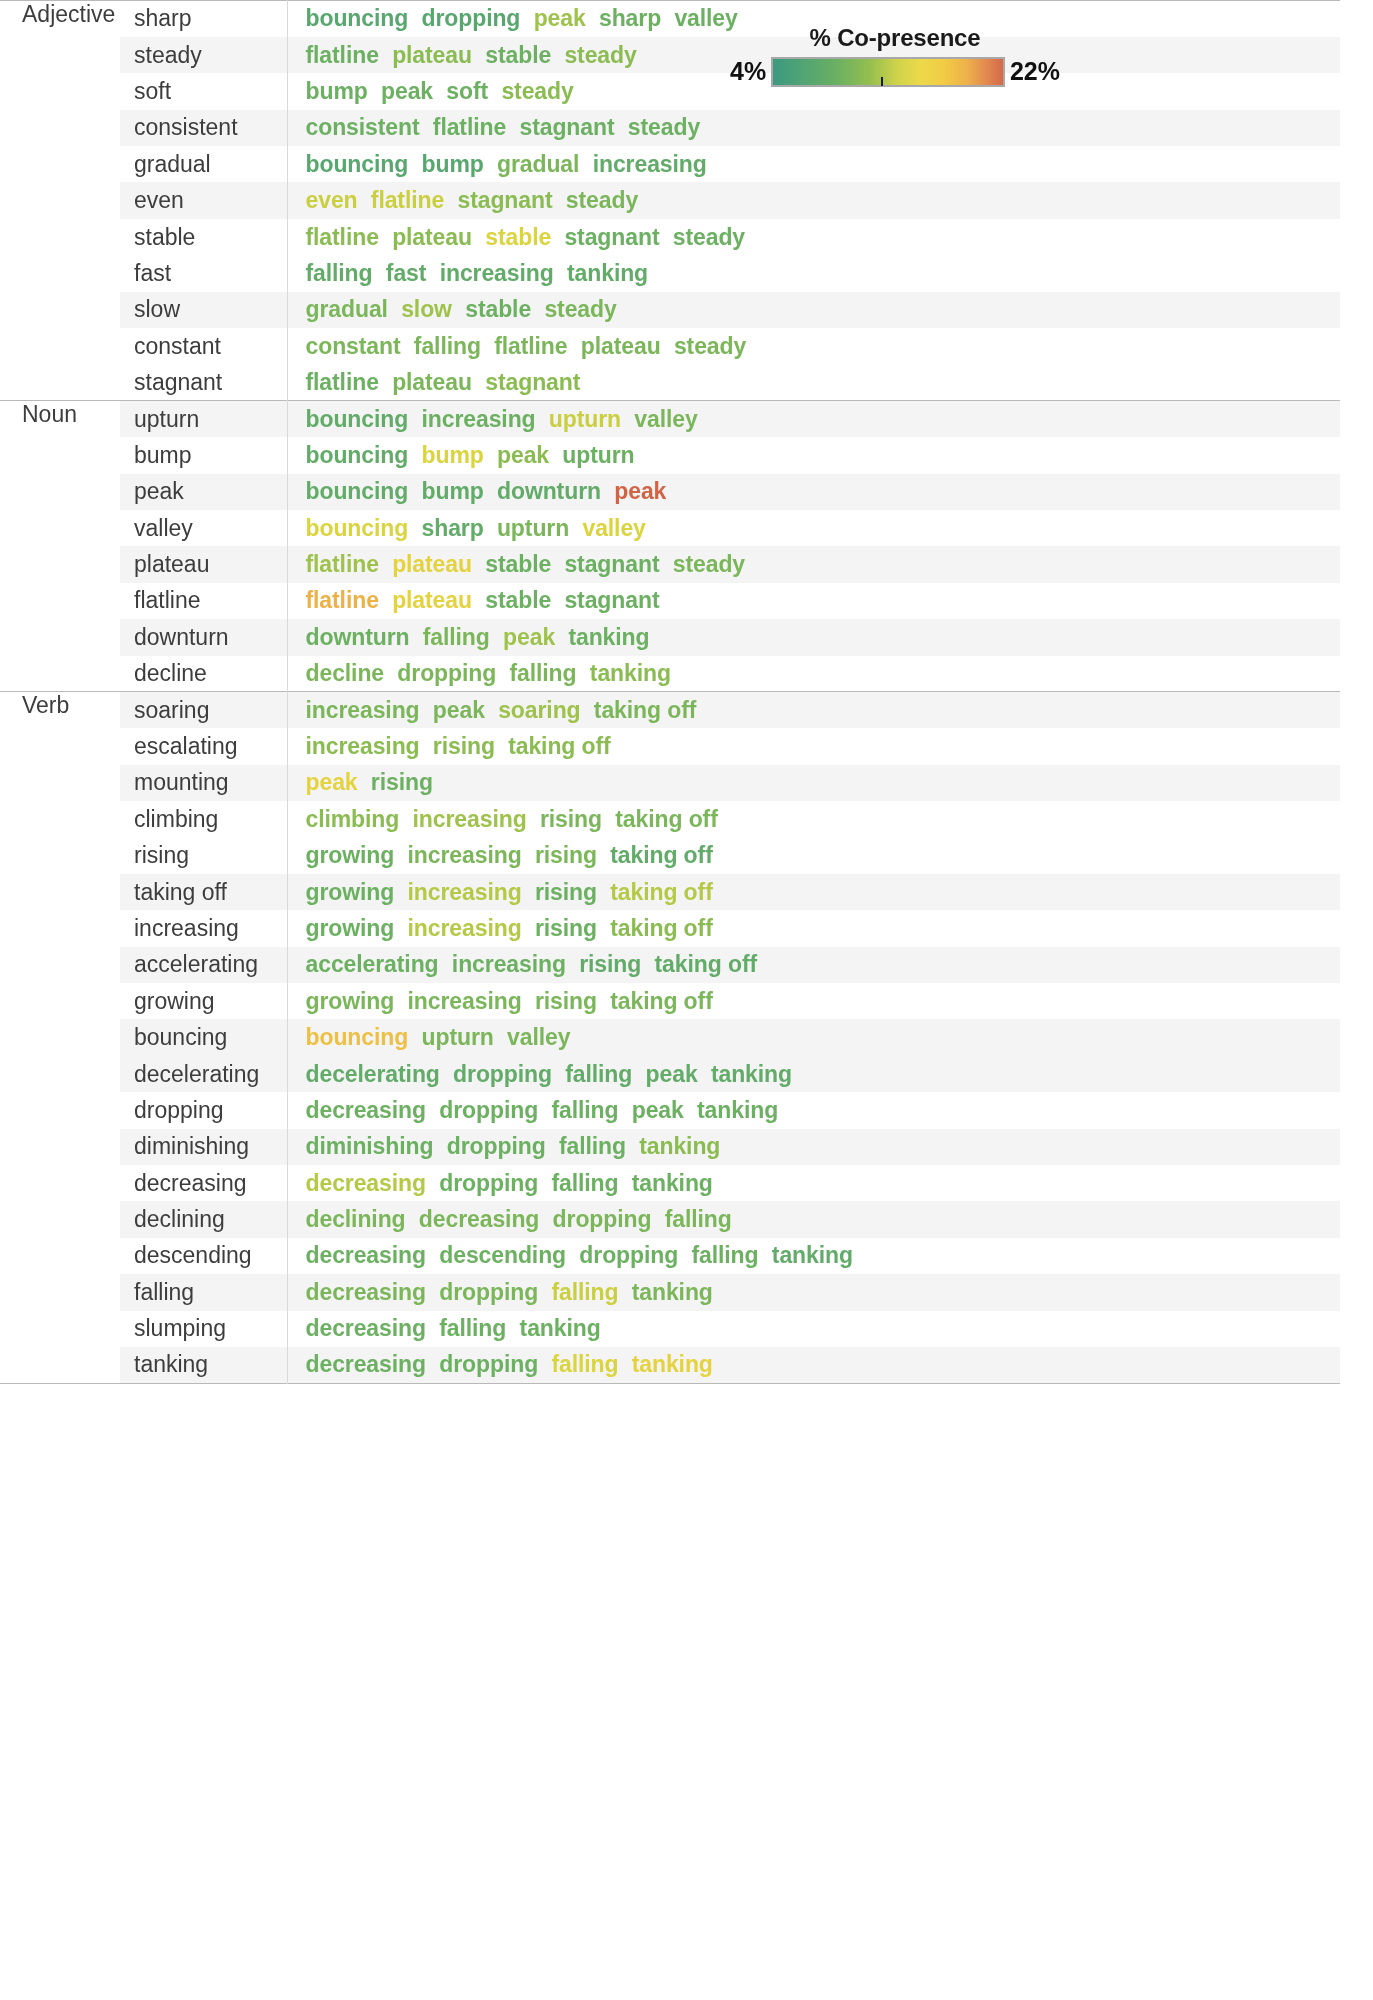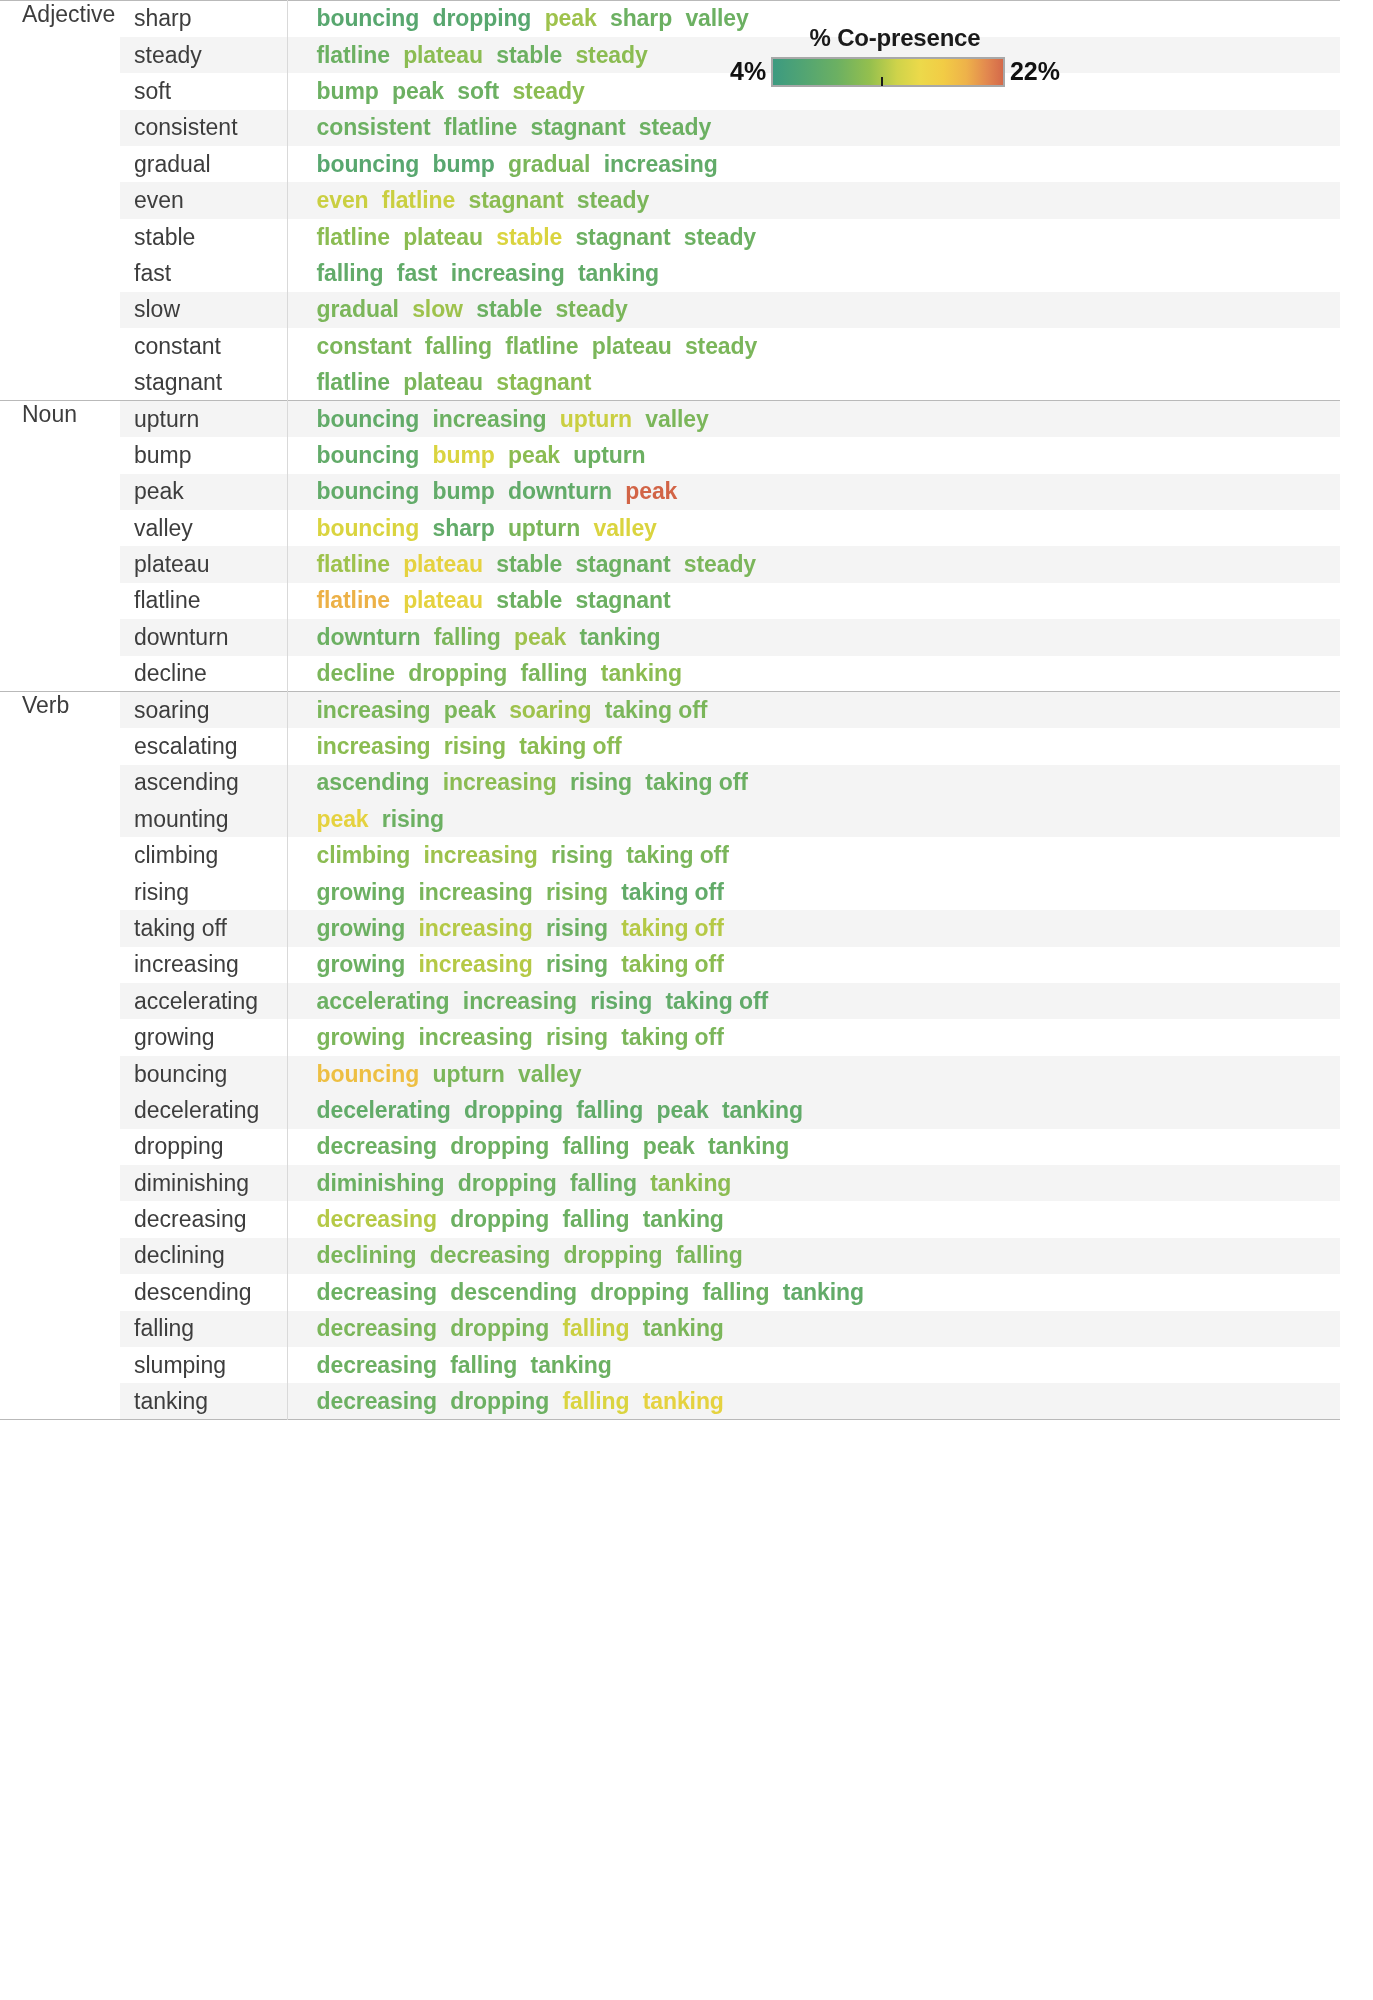--- a/index.html
+++ b/index.html
@@ -111,21 +111,21 @@
   td.word-cell {
     font-size: 23px;
     color: #3d3d3d;
     padding-left: 14px;
     white-space: nowrap;
     border-right: 1px solid #d9d9d9;
   }
   td.list-cell {
     font-size: 23px;
     font-weight: bold;
-    padding-left: 29px;
+    padding-left: 18px;
     white-space: nowrap;
     letter-spacing: -0.1px;
   }
   tr.shaded td.word-cell,
   tr.shaded td.list-cell { background: #f4f4f4; }
   tr.plain td.word-cell,
   tr.plain td.list-cell { background: #ffffff; }
 
   
   tr.group-start td { border-top: 1px solid #b9b9b9; }
@@ -258,25 +258,20 @@
           <td class="word-cell">soaring</td>
           <td class="list-cell"><span class="w" style="color: rgb(123, 182, 90);">increasing</span> <span class="w" style="color: rgb(123, 182, 90);">peak</span> <span class="w" style="color: rgb(158, 194, 76);">soaring</span> <span class="w" style="color: rgb(123, 182, 90);">taking off</span> </td>
         </tr>
         <tr class="row plain">
           <td class="pos-cell"></td>
           <td class="word-cell">escalating</td>
           <td class="list-cell"><span class="w" style="color: rgb(139, 188, 82);">increasing</span> <span class="w" style="color: rgb(139, 188, 82);">rising</span> <span class="w" style="color: rgb(139, 188, 82);">taking off</span> </td>
         </tr>
         <tr class="row shaded">
           <td class="pos-cell"></td>
-          <td class="word-cell">ascending</td>
-          <td class="list-cell"><span class="w" style="color: rgb(108, 176, 98);">ascending</span> <span class="w" style="color: rgb(139, 188, 82);">increasing</span> <span class="w" style="color: rgb(108, 176, 98);">rising</span> <span class="w" style="color: rgb(108, 176, 98);">taking off</span> </td>
-        </tr>
-        <tr class="row shaded">
-          <td class="pos-cell"></td>
           <td class="word-cell">mounting</td>
           <td class="list-cell"><span class="w" style="color: rgb(229, 210, 63);">peak</span> <span class="w" style="color: rgb(108, 176, 98);">rising</span> </td>
         </tr>
         <tr class="row plain">
           <td class="pos-cell"></td>
           <td class="word-cell">climbing</td>
           <td class="list-cell"><span class="w" style="color: rgb(139, 188, 82);">climbing</span> <span class="w" style="color: rgb(158, 194, 76);">increasing</span> <span class="w" style="color: rgb(123, 182, 90);">rising</span> <span class="w" style="color: rgb(123, 182, 90);">taking off</span> </td>
         </tr>
         <tr class="row plain">
           <td class="pos-cell"></td>

